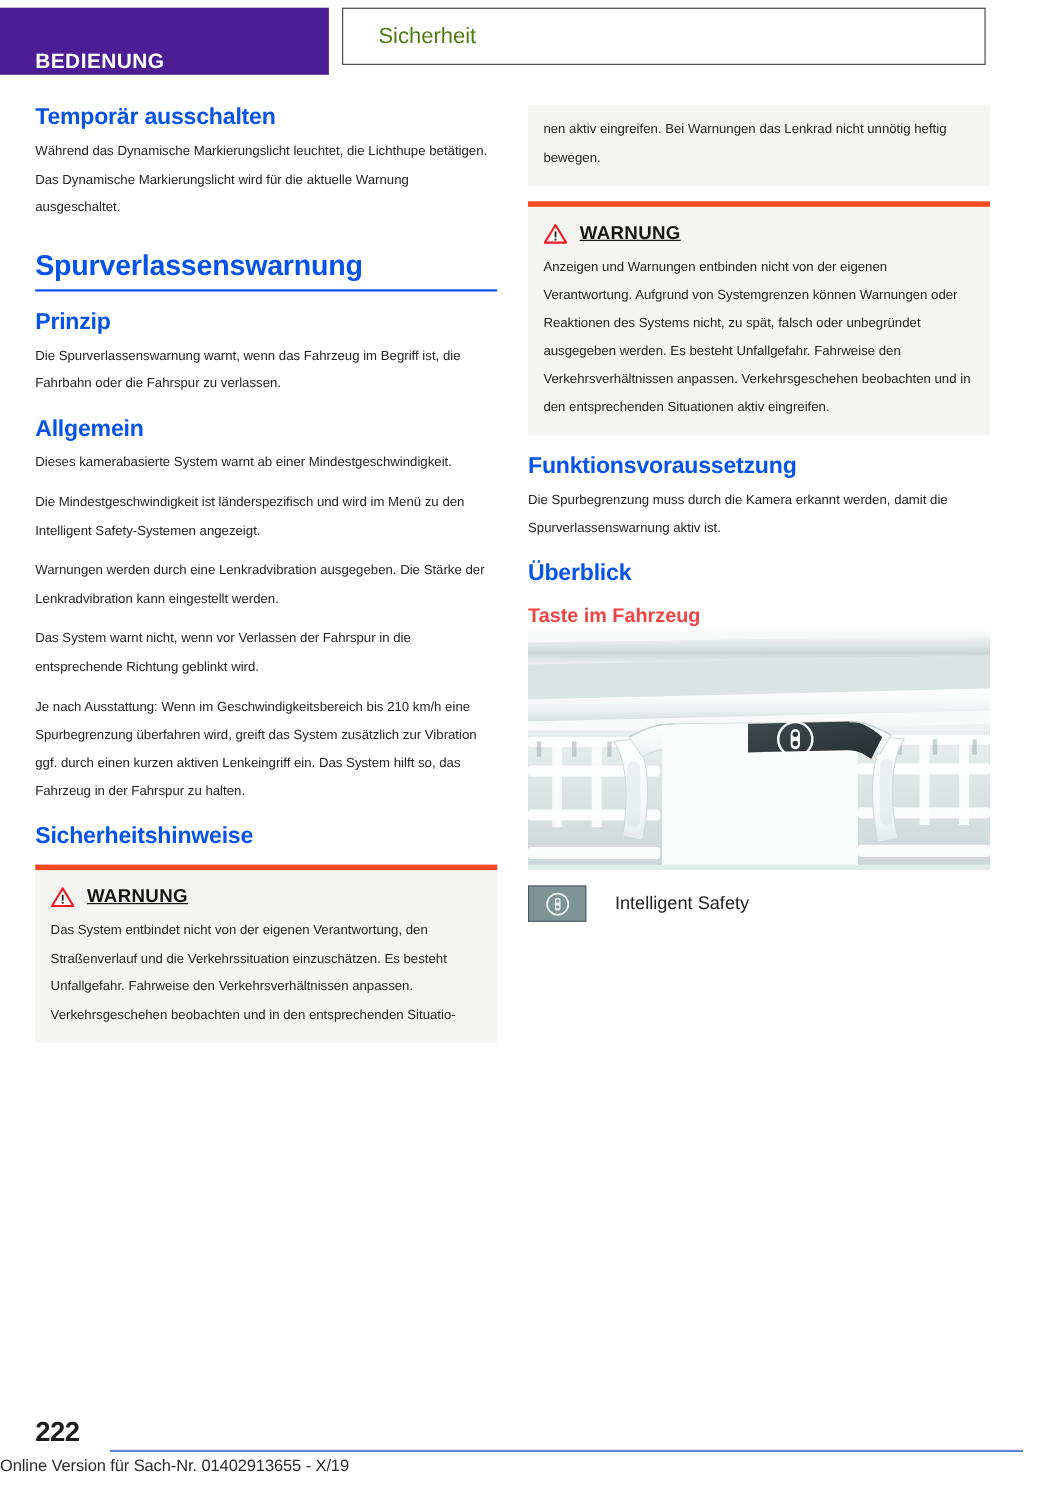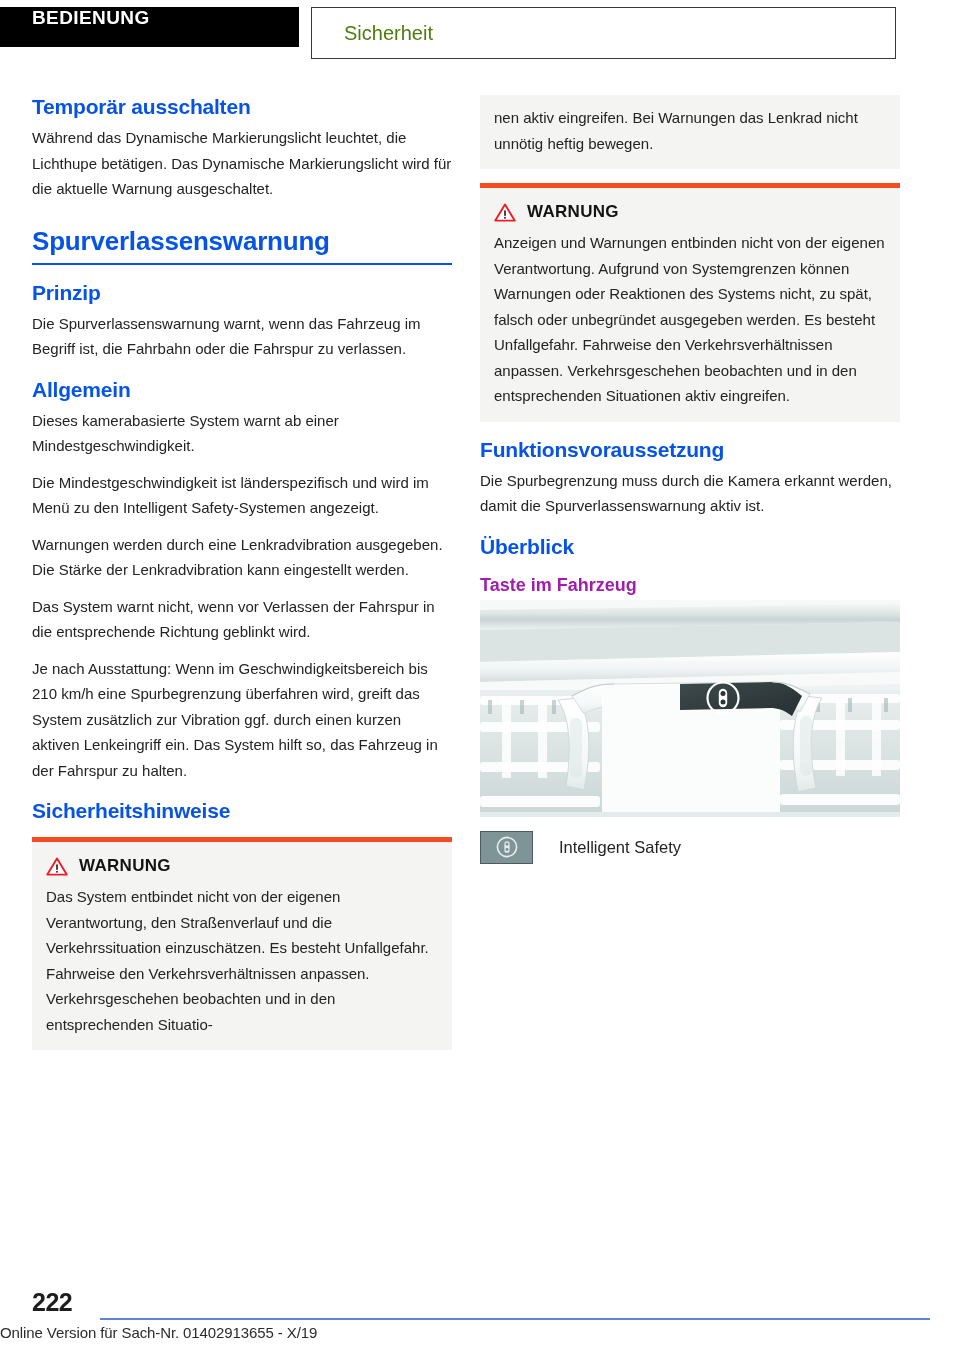--- a/index.html
+++ b/index.html
@@ -14,24 +14,24 @@
   
   .header {
     position: absolute;
     top: 7px; left: 0;
     width: 896px;
     height: 52px;
   }
   .header-tab {
     position: absolute;
     top: 0; left: 0;
-    width: 299px; height: 40px;
-    background: #000000;
-    display: flex;
-    align-items: flex-start;
+    width: 299px; height: 61px;
+    background: #4c1d95;
+    display: flex;
+    align-items: flex-end;
     padding-left: 32px;
   }
   .header-tab-label {
     color: #ffffff;
     font-size: 19px;
     font-weight: bold;
     letter-spacing: 0.4px;
   }
   .header-section {
     position: absolute;
@@ -72,28 +72,28 @@
   h2.sub {
     color: #0653e8;
     font-size: 21px;
     font-weight: bold;
     letter-spacing: -0.2px;
     margin-top: 16px;
     margin-bottom: 6px;
   }
   h2.sub.first { margin-top: 0; }
   h3.subsub {
-    color: #a21caf;
+    color: #ef4444;
     font-size: 18px;
     font-weight: bold;
     margin-top: 16px;
   }
   p.body {
     color: #232323;
-    font-size: 15px;
+    font-size: 12px;
     line-height: 25.5px;
     margin-bottom: 11px;
   }
   p.body:last-child { margin-bottom: 0; }
 
   
   .warnbox {
     background: #f4f4f2;
     border-top: 5px solid #f44b21;
     padding: 14px 14px 13px 14px;
@@ -103,20 +103,21 @@
   .warnbox.cont {
     border-top: none;
     margin-top: 0;
     padding-top: 10px;
   }
   .warnbox-head {
     display: flex;
     align-items: center;
     gap: 11px;
     margin-bottom: 8px;
+    text-decoration: underline;
   }
   .warn-title {
     font-size: 17px;
     font-weight: bold;
     color: #141414;
     letter-spacing: 0.3px;
   }
   .warn-tri { display: block; }
   .warnbox p.body { color: #232323; margin-bottom: 0; }
 

